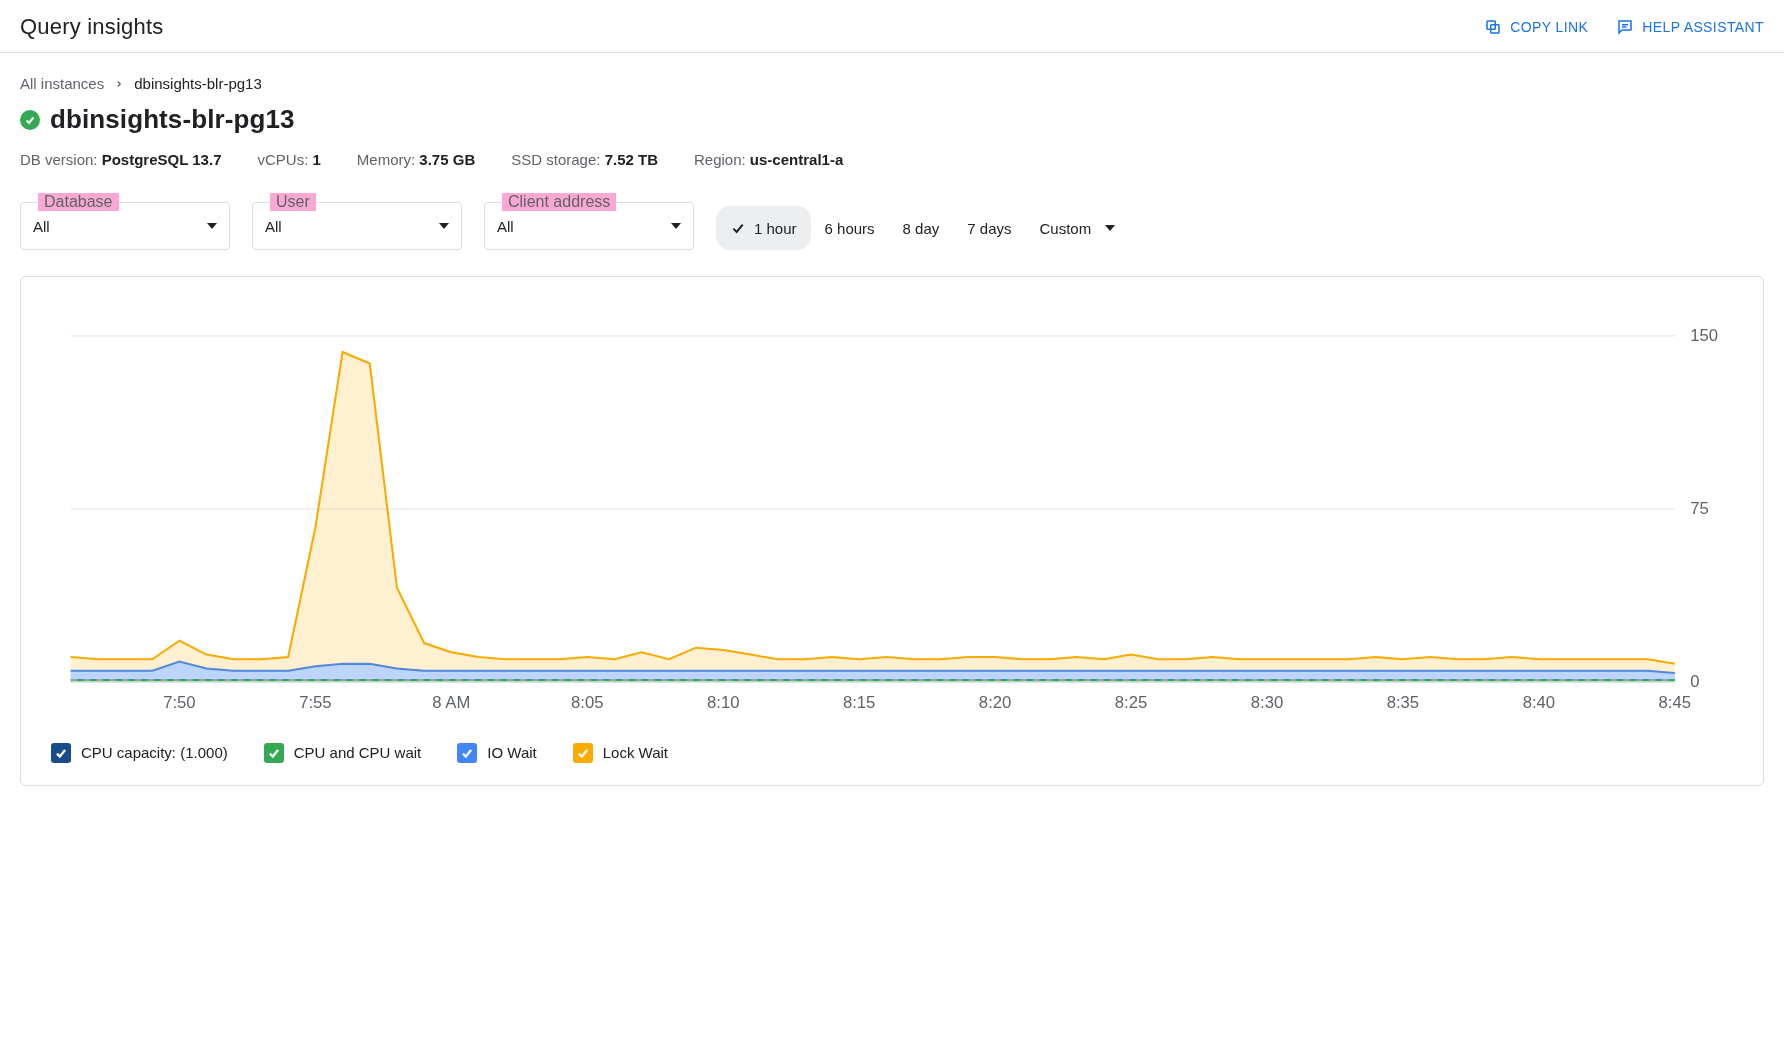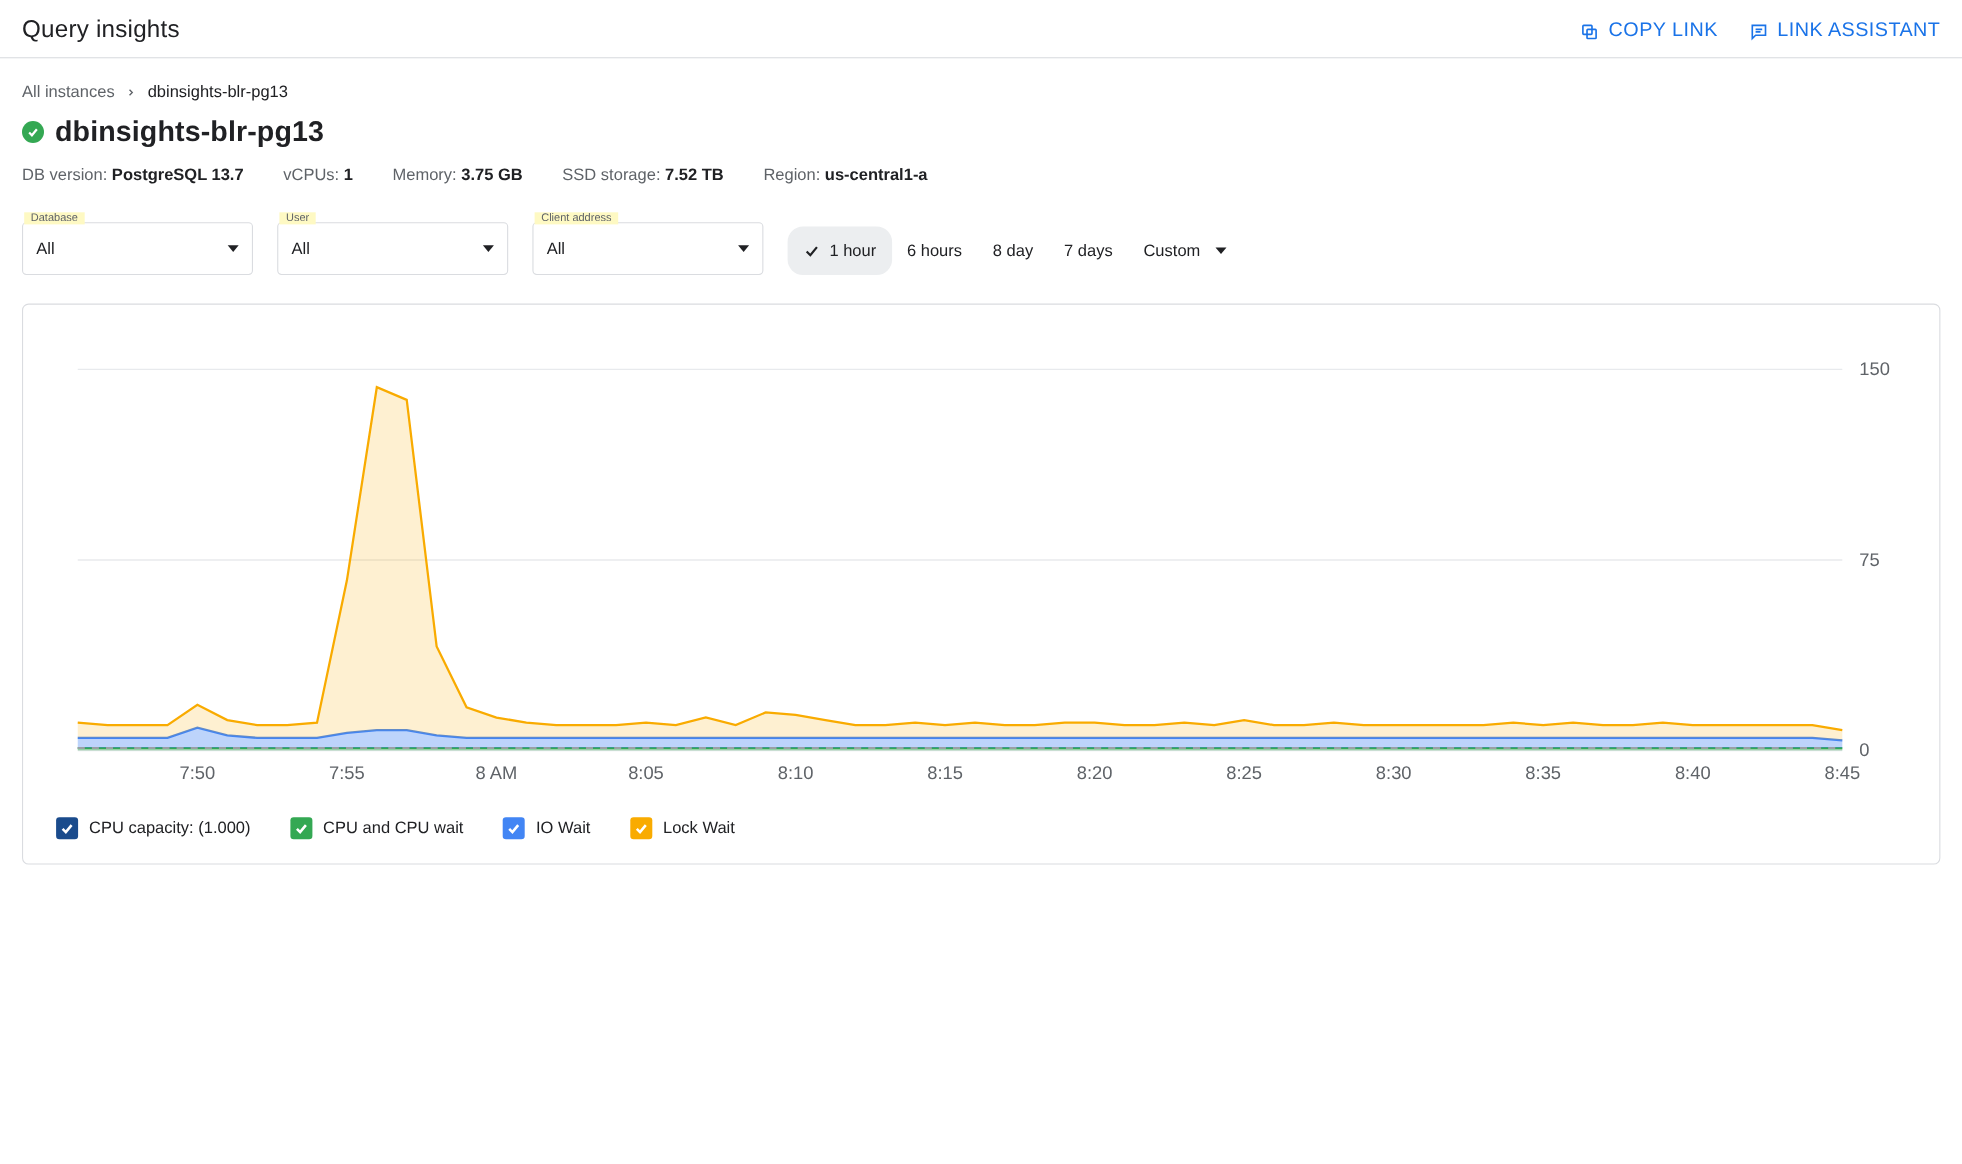--- a/index.html
+++ b/index.html
@@ -29,44 +29,44 @@
     padding:14px 20px 12px 20px;
     border-bottom:1px solid var(--border);
   }
   .page-title {
     font-size:22px;
     font-weight:400;
     letter-spacing:.2px;
   }
   .top-actions { display:flex; gap:28px; align-items:center; }
   .top-action {
-    display:flex; align-items:flex-end; gap:8px;
-    color:var(--blue); font-weight:500; font-size:18px;
+    display:flex; align-items:center; gap:8px;
+    color:var(--blue); font-weight:500; font-size:14px;
     letter-spacing:.4px; cursor:pointer;
   }
   .content { padding:22px 20px 30px 20px; }
   .breadcrumb { display:flex; align-items:center; gap:10px; color:var(--muted); font-size:15px; }
   .breadcrumb .sep { color:var(--muted); }
   .breadcrumb .current { color:var(--text); }
   .title-row { display:flex; align-items:center; gap:10px; margin-top:12px; }
   .instance-title { font-size:26px; font-weight:600; letter-spacing:.1px; }
   .status-chip { width:20px; height:20px; border-radius:50%; background:var(--green); display:flex; align-items:center; justify-content:center; color:#fff; }
   .meta-row { display:flex; gap:36px; margin-top:16px; font-size:15px; }
   .meta-item { color:var(--muted); }
   .meta-item b { color:var(--text); font-weight:600; }
   .filters-row { display:flex; gap:22px; align-items:flex-end; margin-top:34px; flex-wrap:wrap; }
   .outlined-select { position:relative; }
   .outlined-select .field {
     width:210px; height:48px; border:1px solid var(--border); border-radius:4px;
     display:flex; align-items:center; justify-content:space-between;
     padding:0 12px; cursor:pointer; background:#fff; font-size:15px;
   }
   .outlined-select .label {
-    position:absolute; top:-9px; left:2px; background:#fef9c3; padding:0 6px;
-    font-size:10px; color:var(--muted);
+    position:absolute; top:-9px; left:18px; background:#f9a8d4; padding:0 6px;
+    font-size:16px; color:var(--muted);
   }
   .caret-down { width:0; height:0; border-left:5px solid transparent; border-right:5px solid transparent; border-top:6px solid var(--text); }
   .time-ranges { display:flex; align-items:center; gap:0; height:44px; }
   .time-chip {
     padding:0 14px; height:44px; display:flex; align-items:center; gap:8px;
     font-size:15px; cursor:pointer; border-radius:14px;
   }
   .time-chip.selected { background:#eceef0; }
   .time-chip .check { color:var(--text); }
   .card {
@@ -99,21 +99,21 @@
           <rect x="4" y="4" width="11" height="11" rx="1"></rect>
         </svg>
       <span>COPY LINK</span>
     </div>
     <div class="top-action">
       <svg class="icon-svg" width="18" height="18" viewBox="0 0 24 24" fill="none" stroke="#1a73e8" stroke-width="2">
           <path d="M4 4h16v12H8l-4 4V4z"></path>
           <line x1="8" y1="9" x2="16" y2="9"></line>
           <line x1="8" y1="12" x2="14" y2="12"></line>
         </svg>
-      <span>LINK ASSISTANT</span>
+      <span>HELP ASSISTANT</span>
     </div>
   </div>
 </div>
 
 <div class="content">
   <div class="breadcrumb">
     <span>All instances</span>
     <svg class="sep" width="10" height="10" viewBox="0 0 24 24" fill="none" stroke="#5f6368" stroke-width="3">
         <polyline points="9 6 15 12 9 18"></polyline>
       </svg>

